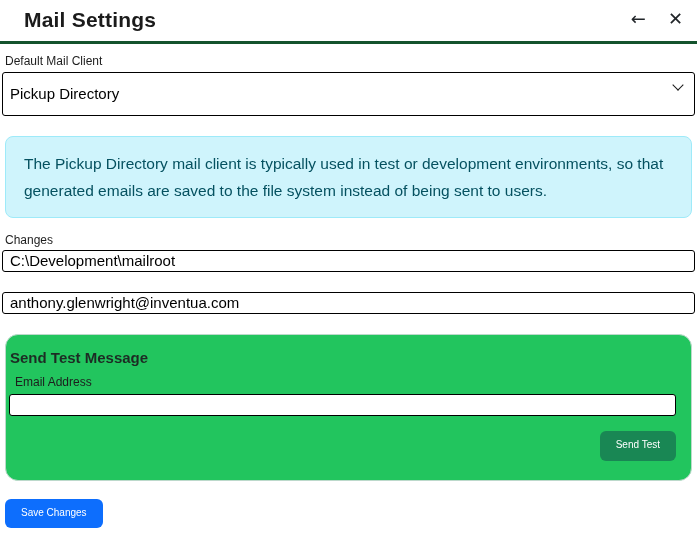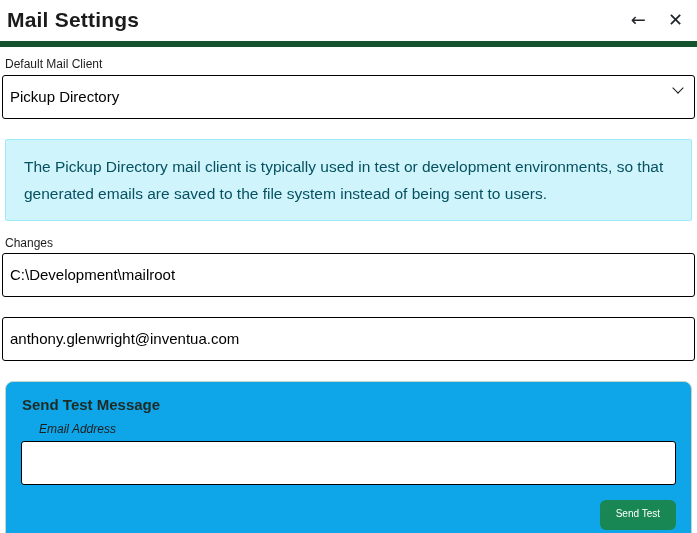--- a/index.html
+++ b/index.html
@@ -5,23 +5,23 @@
   * { box-sizing: border-box; margin: 0; padding: 0; }
   html, body {
     width: 697px; height: 533px;
     background: #ffffff;
     font-family: "Liberation Sans", sans-serif;
     color: #212529;
     overflow: hidden;
   }
   
   .header {
-    display: flex; align-items: center; justify-content: space-between;
-    padding: 8px 12px 9px 7px;
-    border-bottom: 6px solid #14532d;
+    display: flex; align-items: flex-start; justify-content: space-between;
+    padding: 8px 12px 9px 24px;
+    border-bottom: 3px solid #14532d;
   }
   .page-title {
     font-size: 21px; font-weight: 700; color: #1b1b1b;
     letter-spacing: 0.2px;
   }
   .header-actions { display: flex; align-items: center; gap: 18px; }
   .icon-btn {
     background: none; border: none; cursor: pointer;
     font-size: 18px; line-height: 1; color: #212529;
     font-family: "DejaVu Sans", sans-serif;
@@ -41,54 +41,54 @@
     border: 1.5px solid #000000;
     border-radius: 3px;
     background: #ffffff;
     font-family: "Liberation Sans", sans-serif;
     font-size: 15px; color: #000000;
     padding: 3px 26px 4px 7px;
     height: 44px;
     appearance: none; -webkit-appearance: none;
     outline: none;
   }
-  input.form-control { padding-right: 7px; height: 44px; }
+  input.form-control { padding-right: 7px; height: 22px; }
   .chevron {
     position: absolute; right: 13px; top: 9px;
     width: 8px; height: 8px;
     border-right: 1.6px solid #1a1a1a;
     border-bottom: 1.6px solid #1a1a1a;
     transform: rotate(45deg);
     pointer-events: none;
   }
   
   .alert-info {
     margin: 17px 3px 15px 3px;
     background: #cff4fc;
     border: 1px solid #9eeaf9;
-    border-radius: 2px;
+    border-radius: 8px;
     padding: 13px 18px;
     color: #055160;
     font-size: 15.5px;
     line-height: 1.75;
   }
   .field-group { margin-bottom: 20px; }
   
   .test-panel {
     margin: 19px 3px 0 3px;
-    background: #0ea5e9;
+    background: #22c55e;
     border: 1px solid #bcd9cb;
-    border-radius: 8px;
-    padding: 14px 15px 19px 15px;
+    border-radius: 13px;
+    padding: 14px 15px 19px 3px;
   }
   .test-heading {
     font-size: 15px; font-weight: 700; color: #1d2b24;
     margin: 0 0 9px 1px;
   }
-  .test-panel .field-label { margin-left: 18px; margin-bottom: 3px; font-style: italic; }
+  .test-panel .field-label { margin-left: 6px; margin-bottom: 3px; }
   .test-panel input.form-control { background: #ffffff; }
   .send-test-row { display: flex; justify-content: flex-end; margin-top: 15px; }
   .btn {
     border: none; border-radius: 6px;
     font-family: "Liberation Sans", sans-serif;
     font-size: 10px; color: #ffffff;
     padding: 8px 16px 9px 16px;
     cursor: pointer;
     line-height: 1.25;
   }

